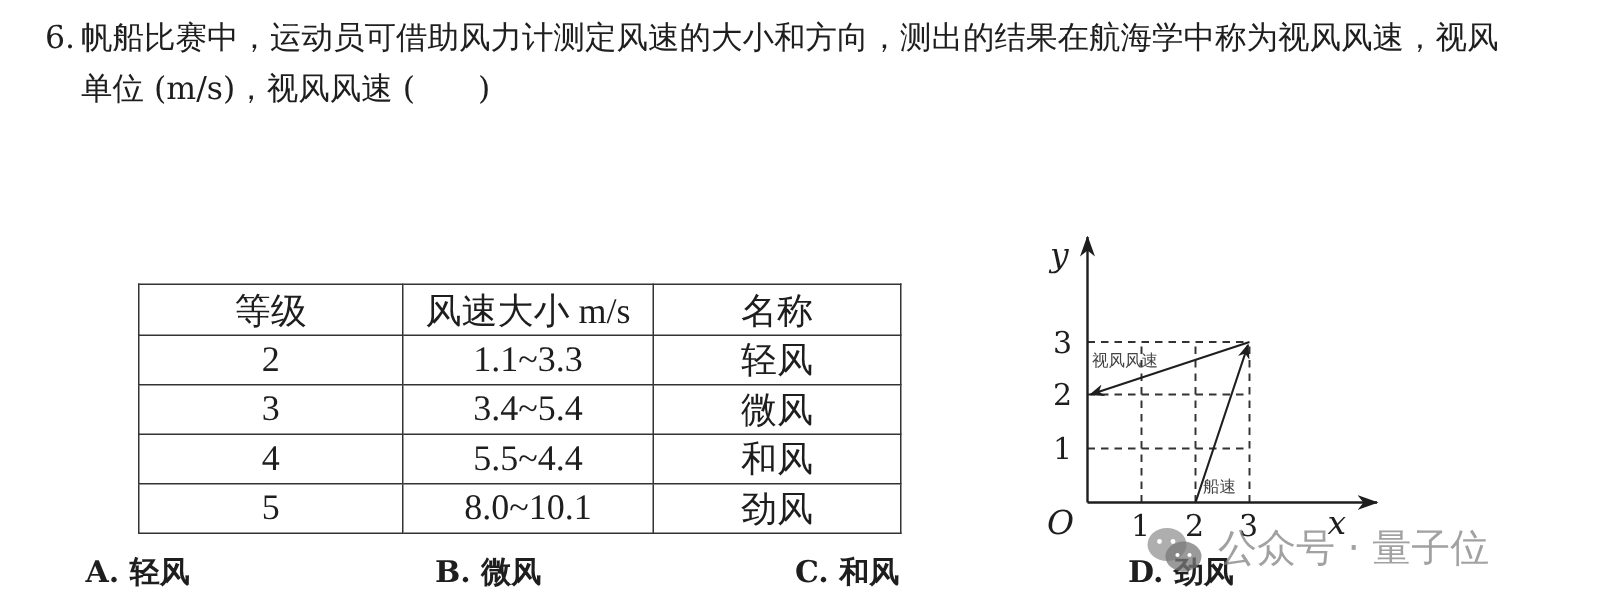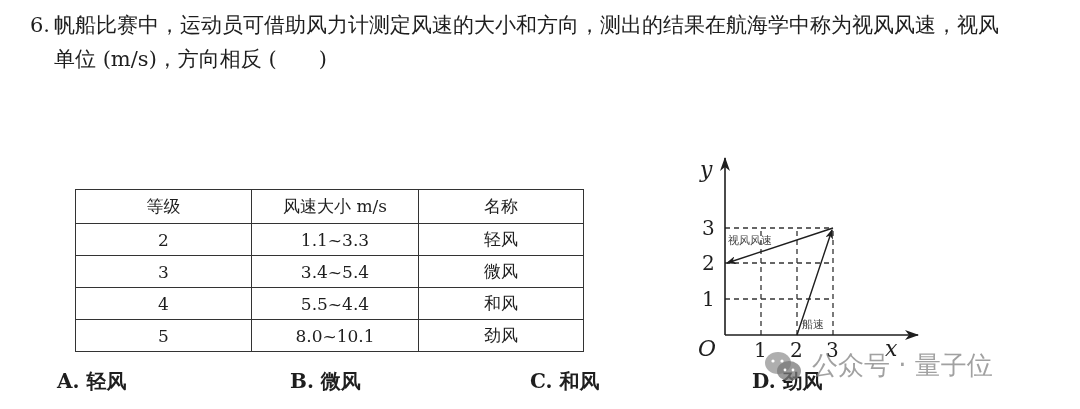--- a/index.html
+++ b/index.html
@@ -8,22 +8,23 @@
     font-family: "DejaVu Serif", "Liberation Serif", serif; color: #1e1e1e;
   }
   .para {
     position: absolute; left: 30px; top: 8px; width: 1040px;
     font-size: 21px; line-height: 34px;
   }
   .para .line { display: block; white-space: nowrap; height: 34px; }
   .para .indent { padding-left: 24px; }
   .qnum { display: inline-block; width: 24px; }
   table.wind {
-    position: absolute; left: 75px; top: 189px; border-collapse: collapse;
-    font-size: 17px;
+    position: absolute; left: 92px; top: 189px; border-collapse: collapse;
+    font-size: 24px;
+    font-family: Liberation Serif, serif;
   }
   table.wind td, table.wind th {
     border: 1.5px solid #333; text-align: center; font-weight: normal;
     height: 31px; padding: 0;
   }
   table.wind th { height: 33px; }
   .c1 { width: 175px; } .c2 { width: 166px; } .c3 { width: 164px; }
   .options { position: absolute; top: 368px; left: 0; font-size: 20px; }
   .opt { position: absolute; white-space: nowrap; top: 0; font-weight: bold; }
   svg.fig { position: absolute; left: 680px; top: 150px; }
@@ -31,21 +32,21 @@
     position: absolute; left: 758px; top: 348px; font-family: "DejaVu Sans", sans-serif;
     font-size: 26px; color: rgba(130,130,130,0.75); white-space: nowrap;
   }
   .wm-icon { position: absolute; left: 762px; top: 350px; width: 44px; height: 34px; }
 </style>
 </head>
 <body>
 
 <div class="para">
   <span class="line"><span class="qnum">6.</span><span>帆船比赛中，运动员可借助风力计测定风速的大小和方向，测出的结果在航海学中称为视风风速，视风</span></span>
-  <span class="line indent">单位 (m/s)，方向相反 (　　)</span>
+  <span class="line indent">单位 (m/s)，视风风速 (　　)</span>
 </div>
 
 <table class="wind">
   <tbody>
       <tr>
     <th class="c1">等级</th>
     <th class="c2">风速大小 m/s</th>
     <th class="c3">名称</th>
   </tr>
   <tr>

